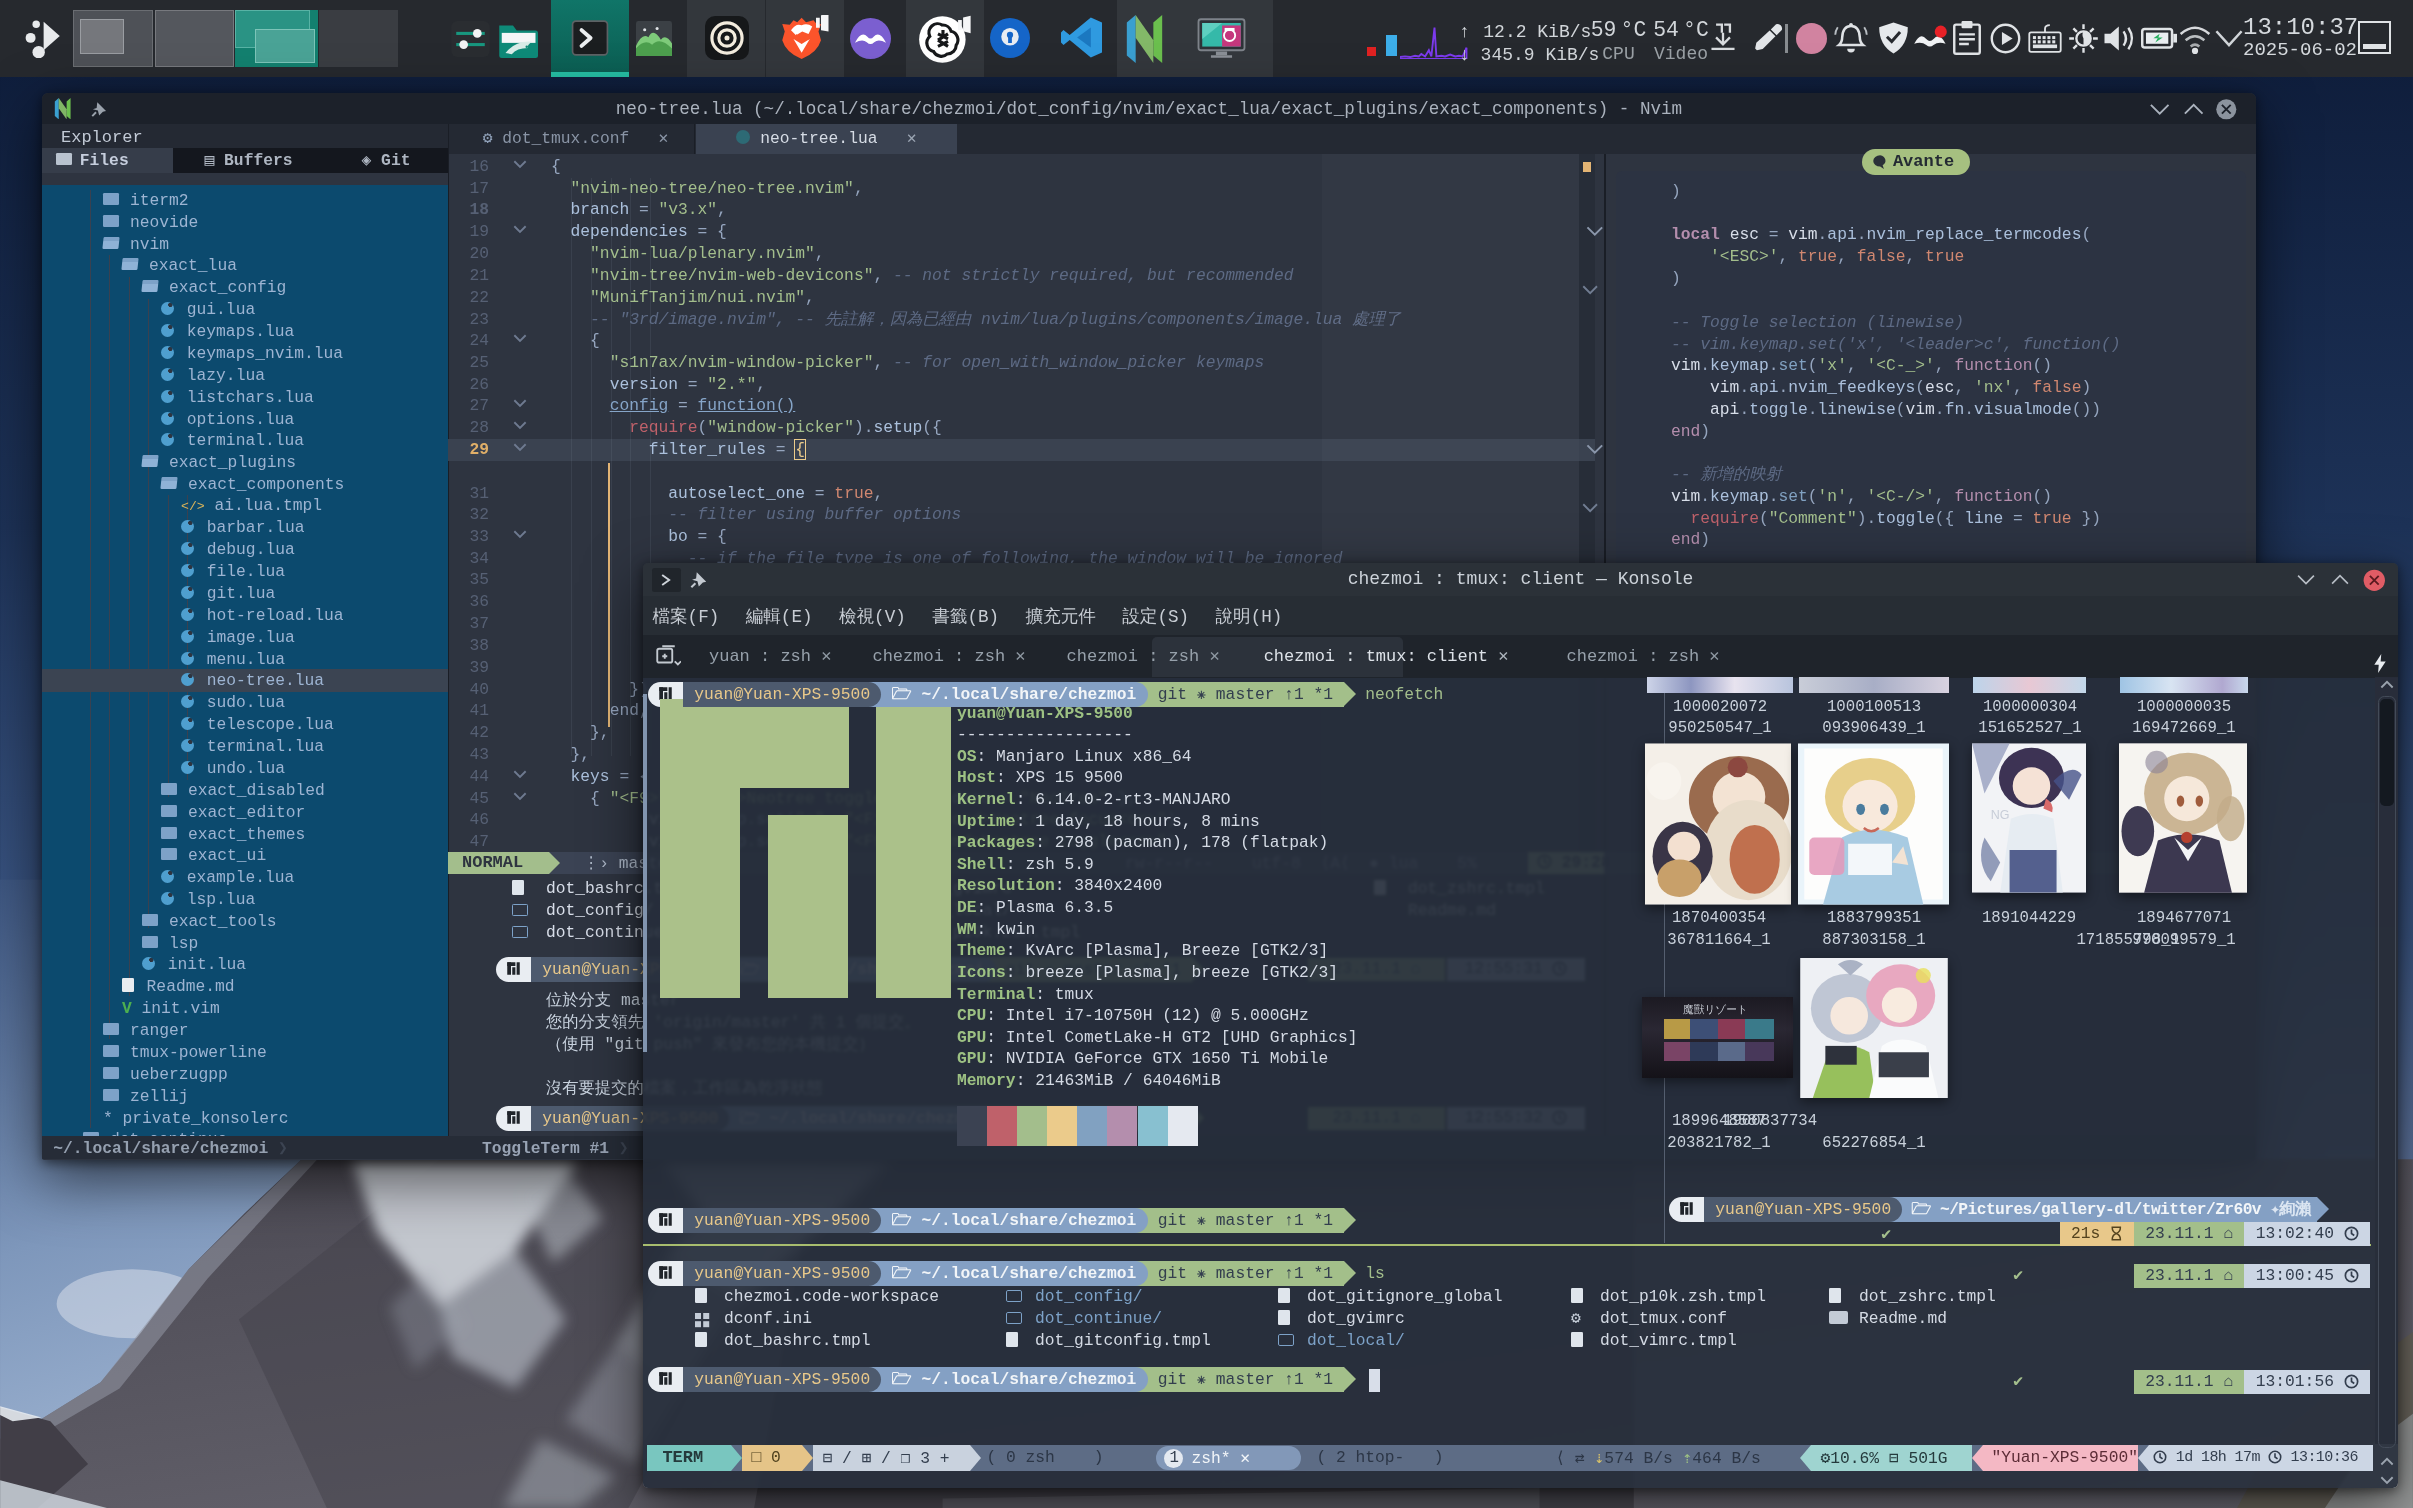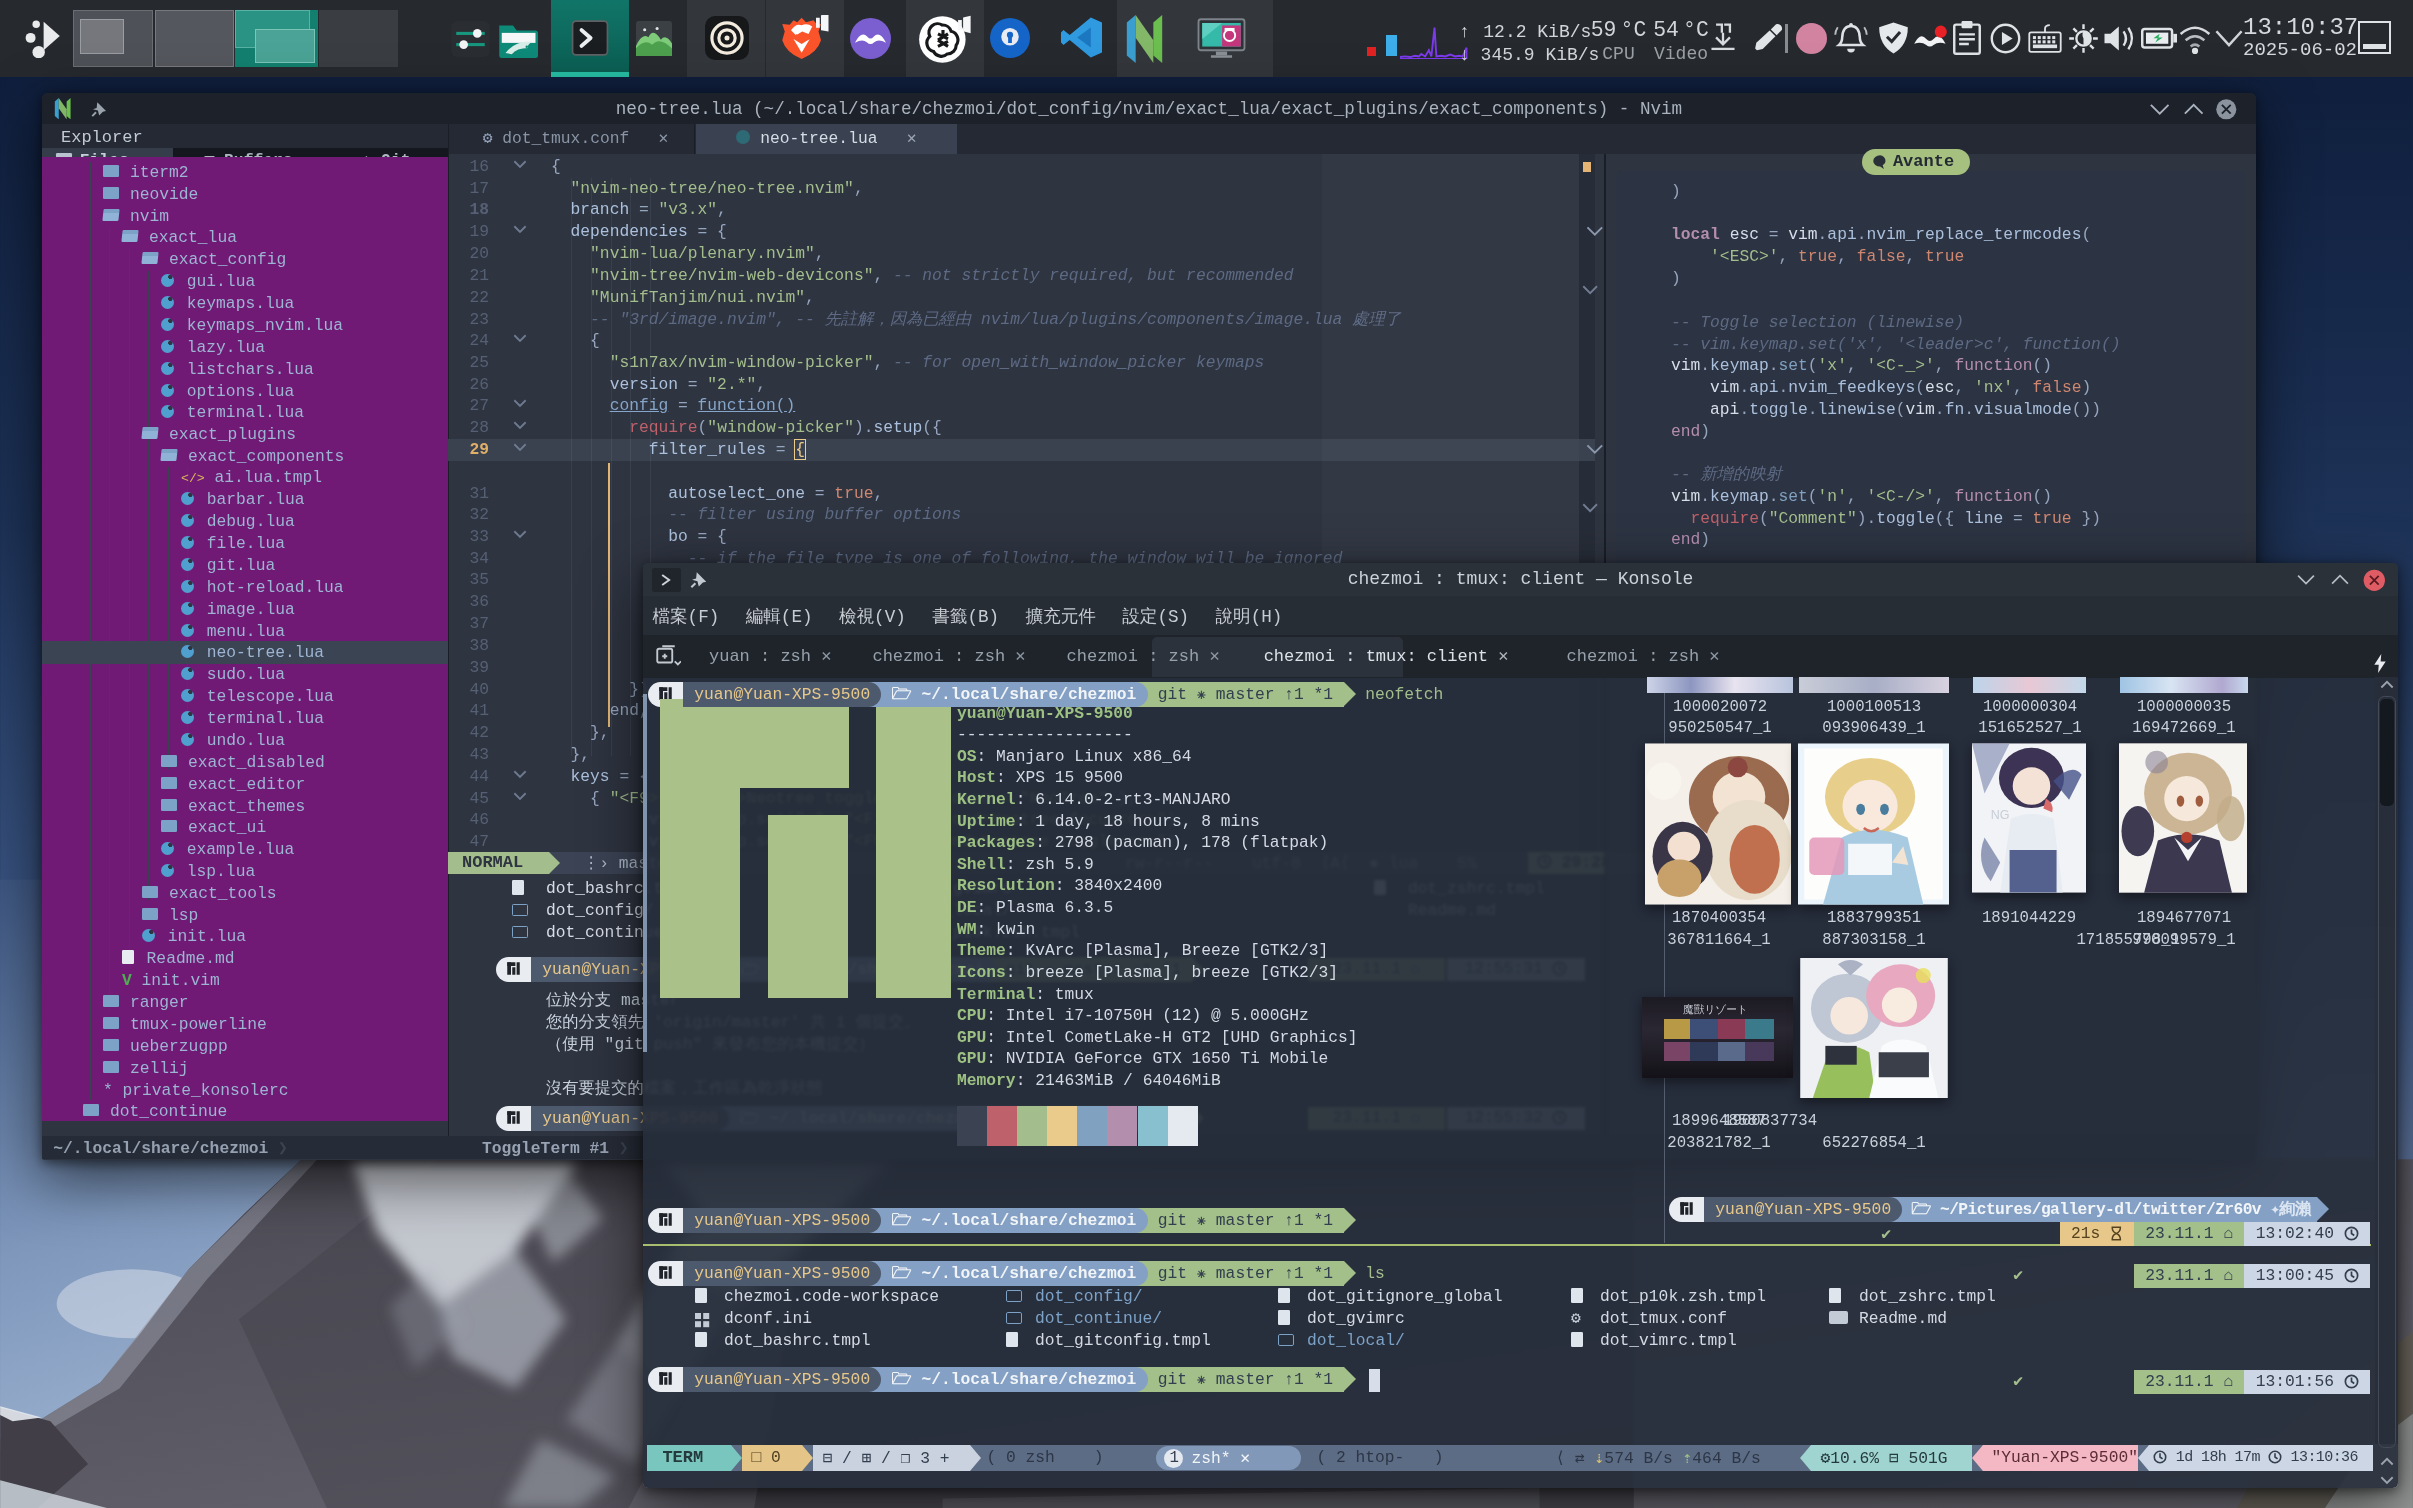--- a/index.html
+++ b/index.html
@@ -342,21 +342,21 @@
   <div class="ab mono" style="left:19px;top:35px;font-size:17px;color:#c2cad6">Explorer</div>
 
   <div class="ab" style="left:415px;top:31px;width:238px;height:29.5px;background:#242933;color:#8994a5;font-size:16.3px;line-height:29.5px;text-align:center;border-right:1.3px solid #1a1e26"><span style="color:#8fa0b8">⚙</span> dot_tmux.conf&nbsp;&nbsp;&nbsp;✕</div>
   <div class="ab" style="left:654px;top:31px;width:261px;height:29.5px;background:#3a4251;color:#d6dce5;font-size:16.3px;line-height:29.5px;text-align:center"><span style="display:inline-block;width:14px;height:14px;border-radius:50%;background:#2d6a75;position:relative;top:1.3px"></span> neo-tree.lua&nbsp;&nbsp;&nbsp;<span style="color:#9aa4b2">✕</span></div>
 
   <div class="ab" style="left:0;top:55px;width:406px;height:25px;background:#14171e"></div>
   <div class="ab" style="left:0;top:55px;width:131px;height:25px;background:#363d4a;color:#c6cedd;font-size:16.3px;font-weight:bold;line-height:25px"><span style="margin-left:14px"><span style="display:inline-block;width:16.3px;height:12px;background:#b9c3cf;border-radius:1.3px;margin-right:7.5px"></span>Files</span></div>
   <div class="ab" style="left:131px;top:55px;width:151px;height:25px;color:#aeb6c2;font-size:16.3px;font-weight:bold;line-height:25px;text-align:center">▤ Buffers</div>
   <div class="ab" style="left:282px;top:55px;width:124px;height:25px;color:#aeb6c2;font-size:16.3px;font-weight:bold;line-height:25px;text-align:center">◈ Git</div>
 
-  <div id="tree" class="ab" style="left:0;top:64px;width:406px;height:964px;overflow:hidden;background:#701a75">
+  <div id="tree" class="ab" style="left:0;top:92px;width:406px;height:964px;overflow:hidden;background:#0c4a6e">
       <div class="ab" style="left:48px;top:5px;width:1.3px;height:938px;background:#3a4150"></div>
 <div class="ab" style="left:67px;top:70px;width:1.3px;height:784px;background:#3a4150"></div>
 <div class="ab" style="left:87px;top:92px;width:1.3px;height:719px;background:#3a4150"></div>
 <div class="ab" style="left:106px;top:114px;width:1.3px;height:629px;background:#3a4150"></div>
 <div class="ab" style="left:126px;top:310px;width:1.3px;height:302px;background:#3a4150"></div>
 <div class="ab" style="left:145px;top:310px;width:1.3px;height:285px;background:#3a4150"></div>
 <div class="tr" style="left:61px;top:5px"><span class="if"></span>iterm2</div>
 <div class="tr" style="left:61px;top:27px"><span class="if"></span>neovide</div>
 <div class="tr" style="left:61px;top:49px"><span class="if io"></span>nvim</div>
 <div class="tr" style="left:80px;top:70px"><span class="if io"></span>exact_lua</div>

